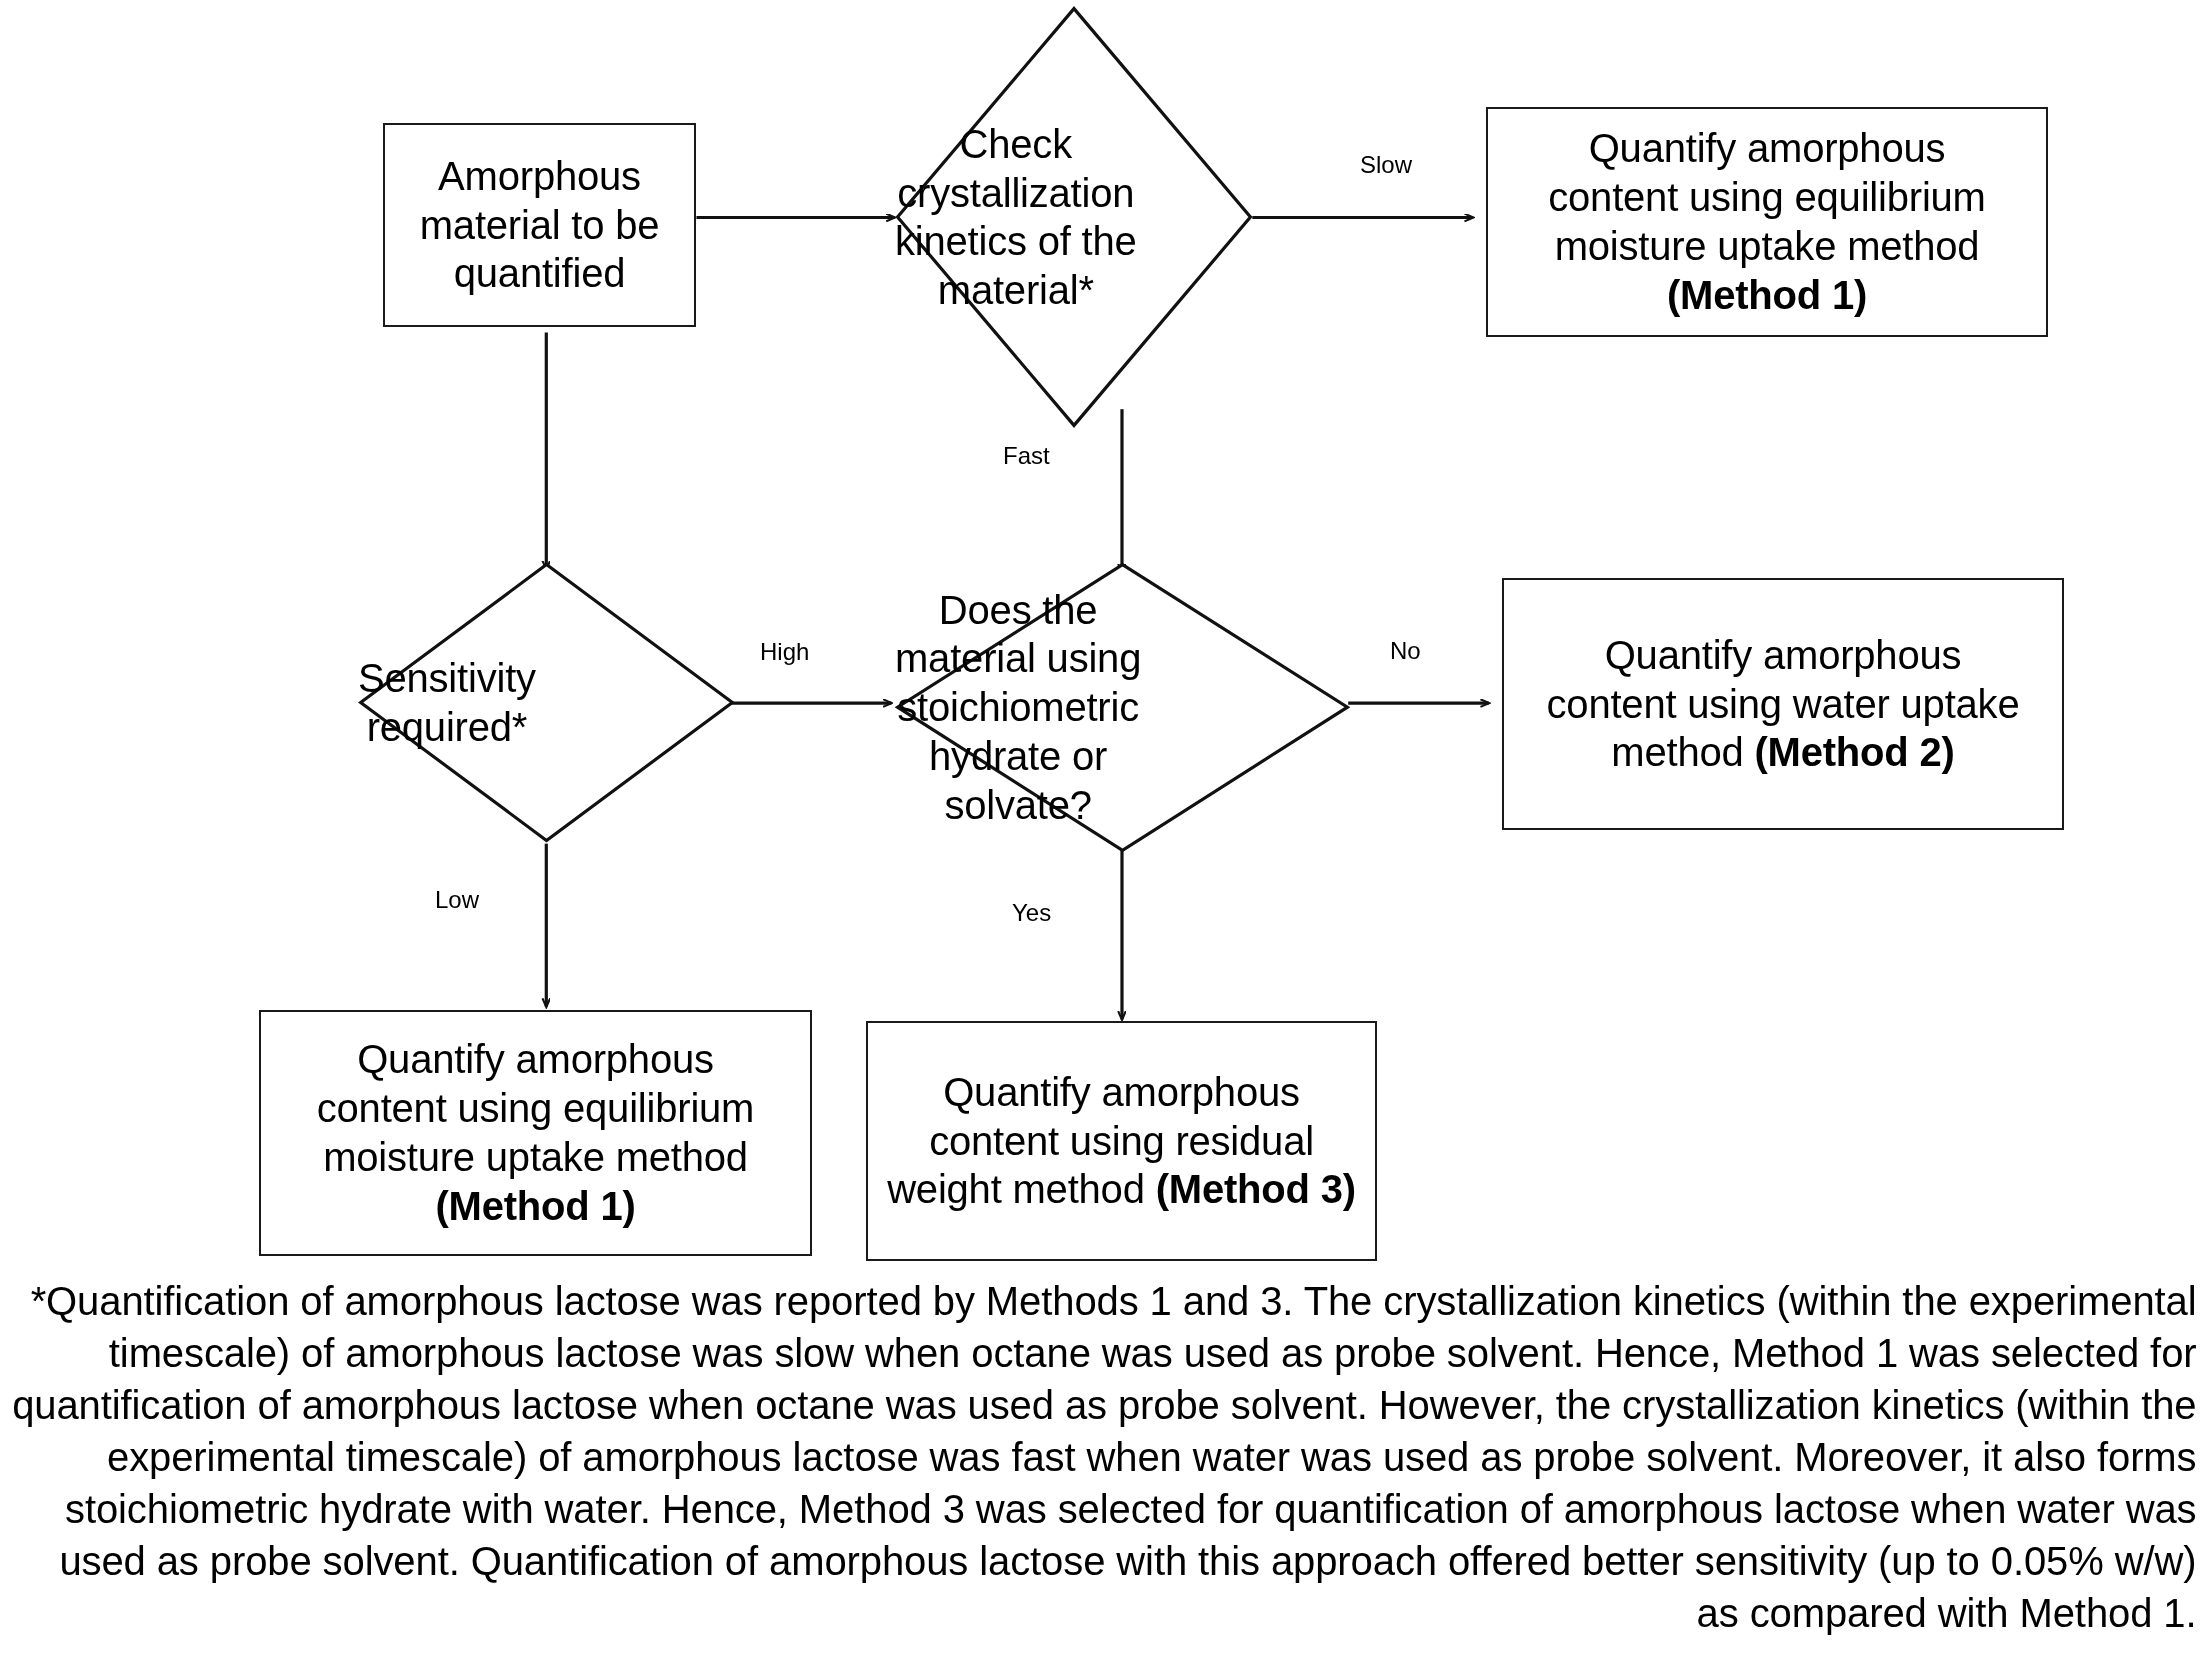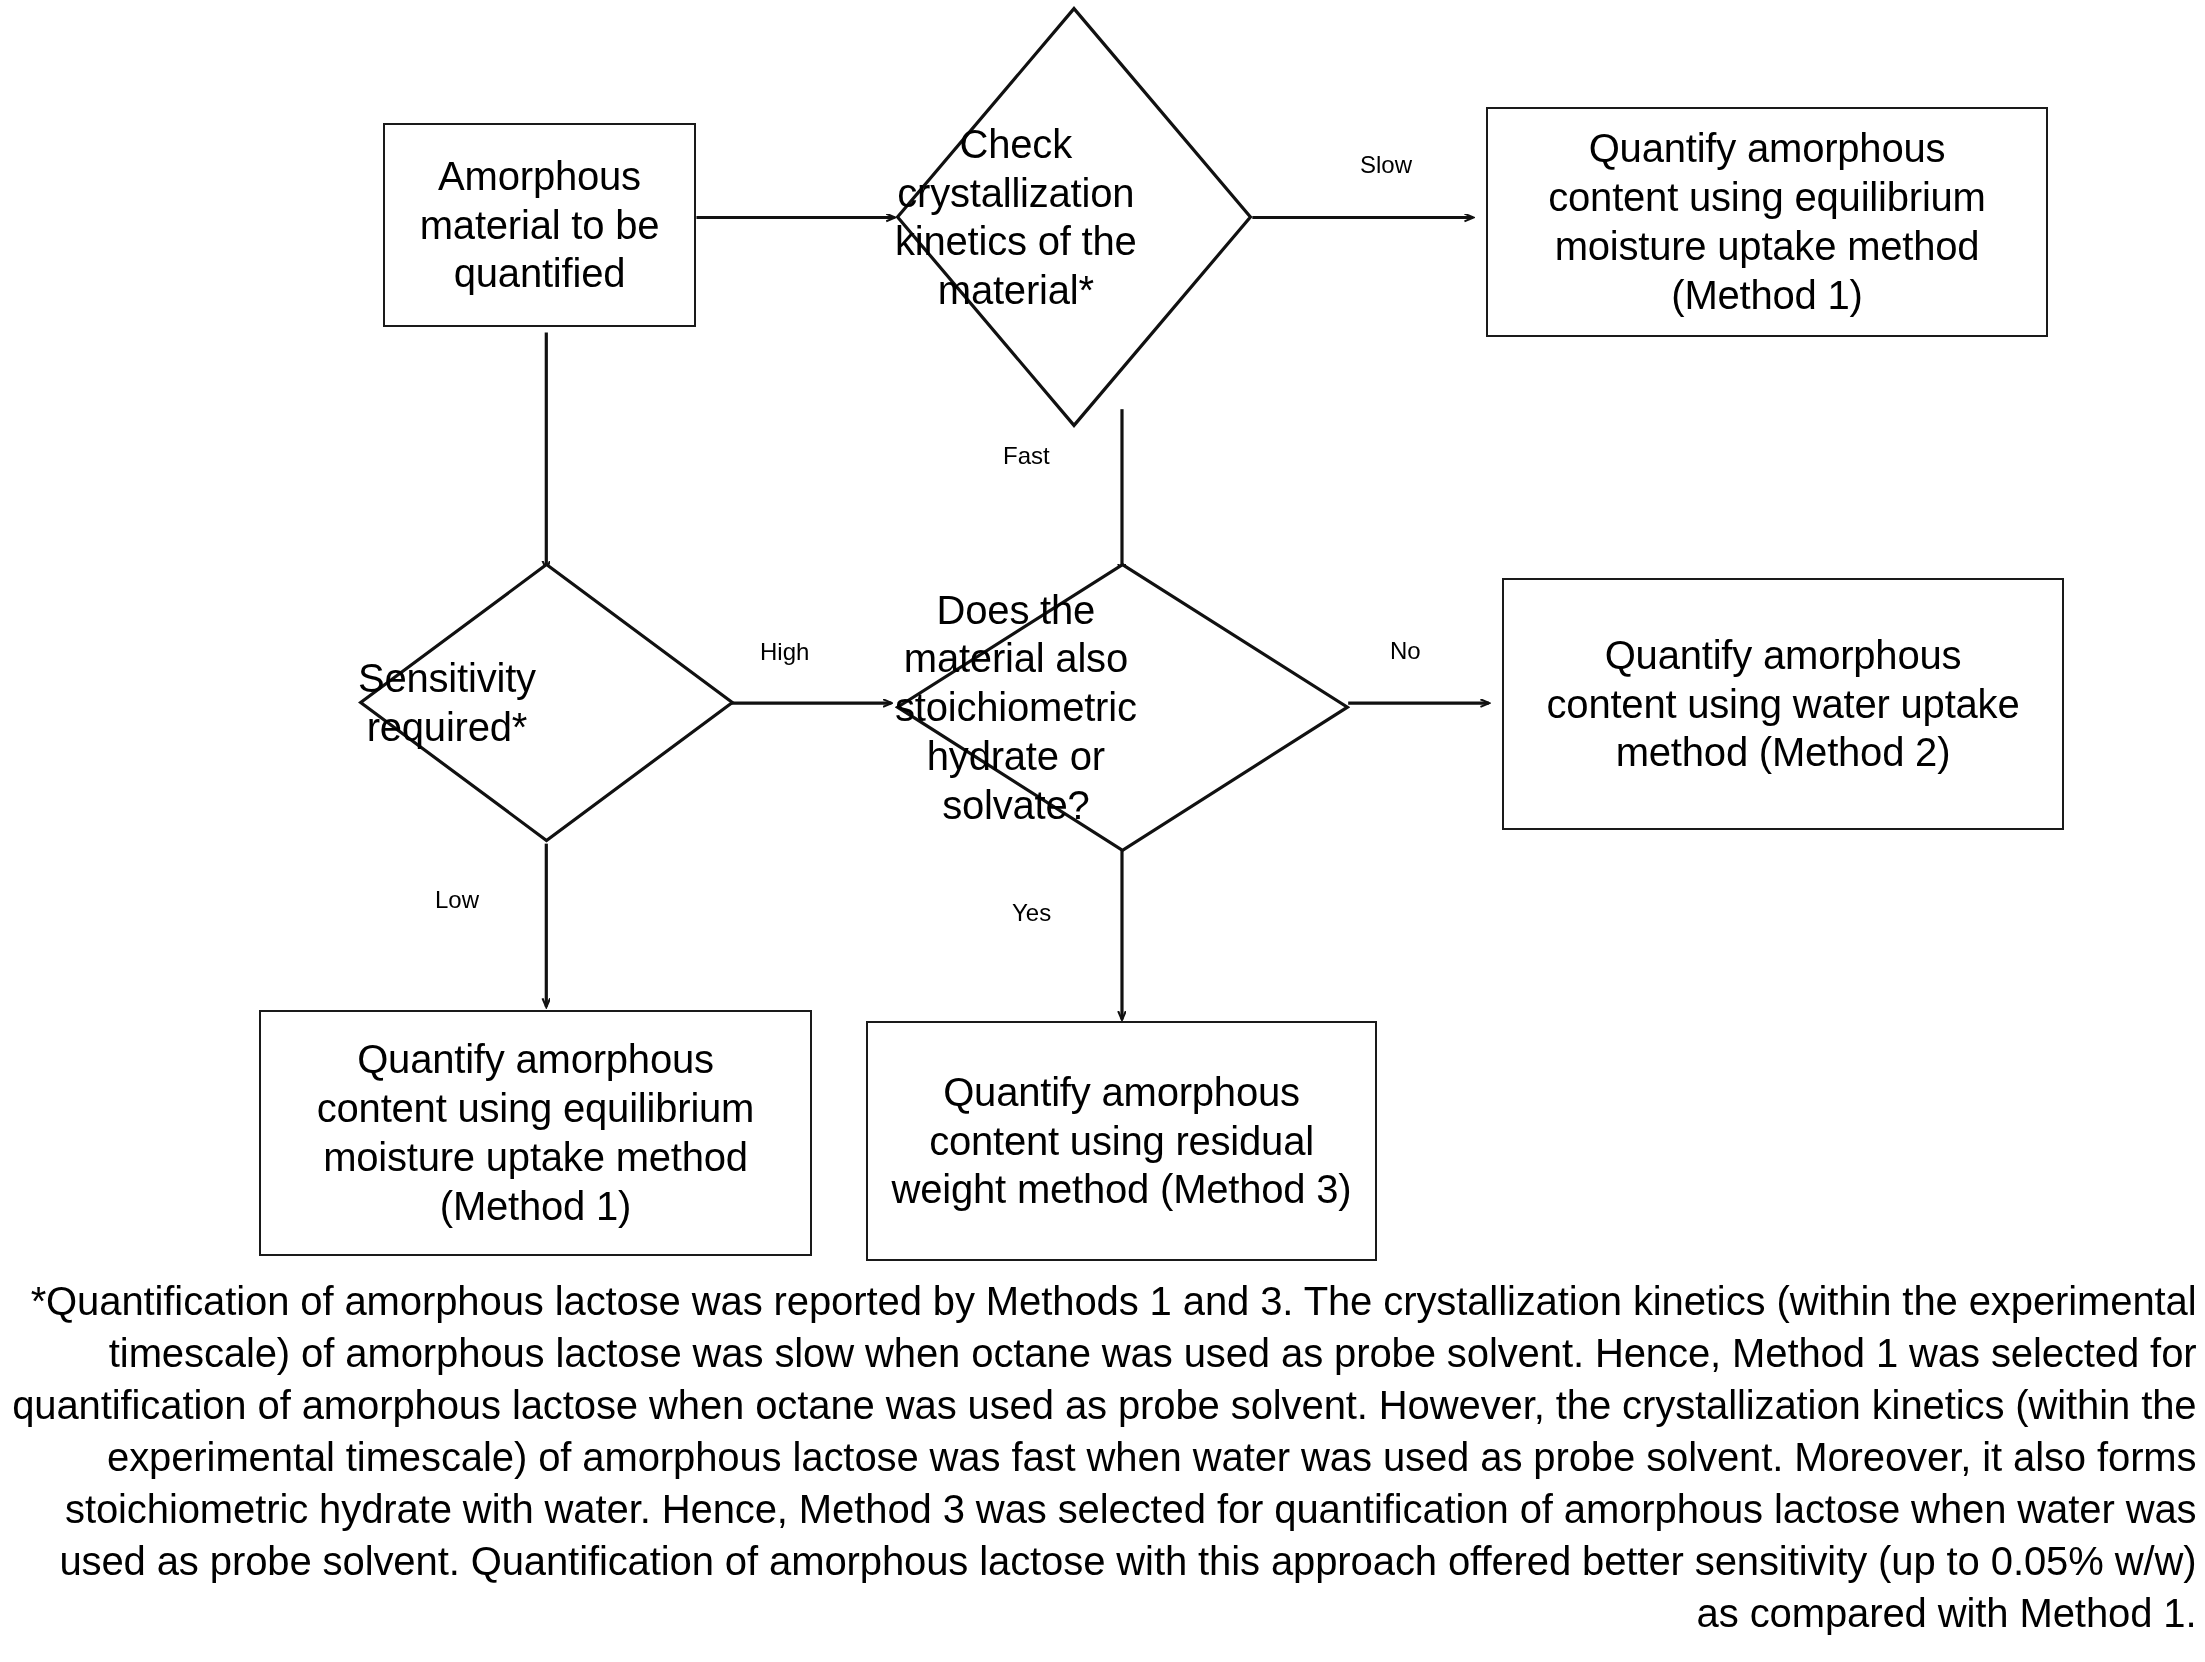--- a/index.html
+++ b/index.html
@@ -79,21 +79,21 @@
   }
 
   .edge-label {
     position: absolute;
     font-size: 24px;
     line-height: 1;
     white-space: nowrap;
     color: #000;
   }
 
-  .method-bold { font-weight: normal; }
+  .method-bold { font-weight: bold; }
 
   #footnote {
     position: absolute;
     left: 11.5px;
     top: 1275px;
     width: 2185px;
     font-size: 40px;
     line-height: 1.30;
     text-align: right;
     letter-spacing: -0.1px;
@@ -173,21 +173,21 @@
     </div>
   </div>
 
   <div class="diamond-wrap" style="left:895px; top:562px; width:455px; height:291px;">
     <svg width="455" height="291" viewBox="0 0 712 455" xmlns="http://www.w3.org/2000/svg">
       <polygon points="356,4 708,227 356,451 4,227" fill="#ffffff" stroke="#111111" stroke-width="5"></polygon>
     </svg>
     <div class="diamond-label">
       <div>
         <div>Does the</div>
-        <div>material also</div>
+        <div>material using</div>
         <div>stoichiometric</div>
         <div>hydrate or</div>
         <div>solvate?</div>
       </div>
     </div>
   </div>
 
   <div class="node box" style="left:1502px; top:578px; width:562px; height:252px;">
     <div class="txt">
       <div>Quantify amorphous</div>

